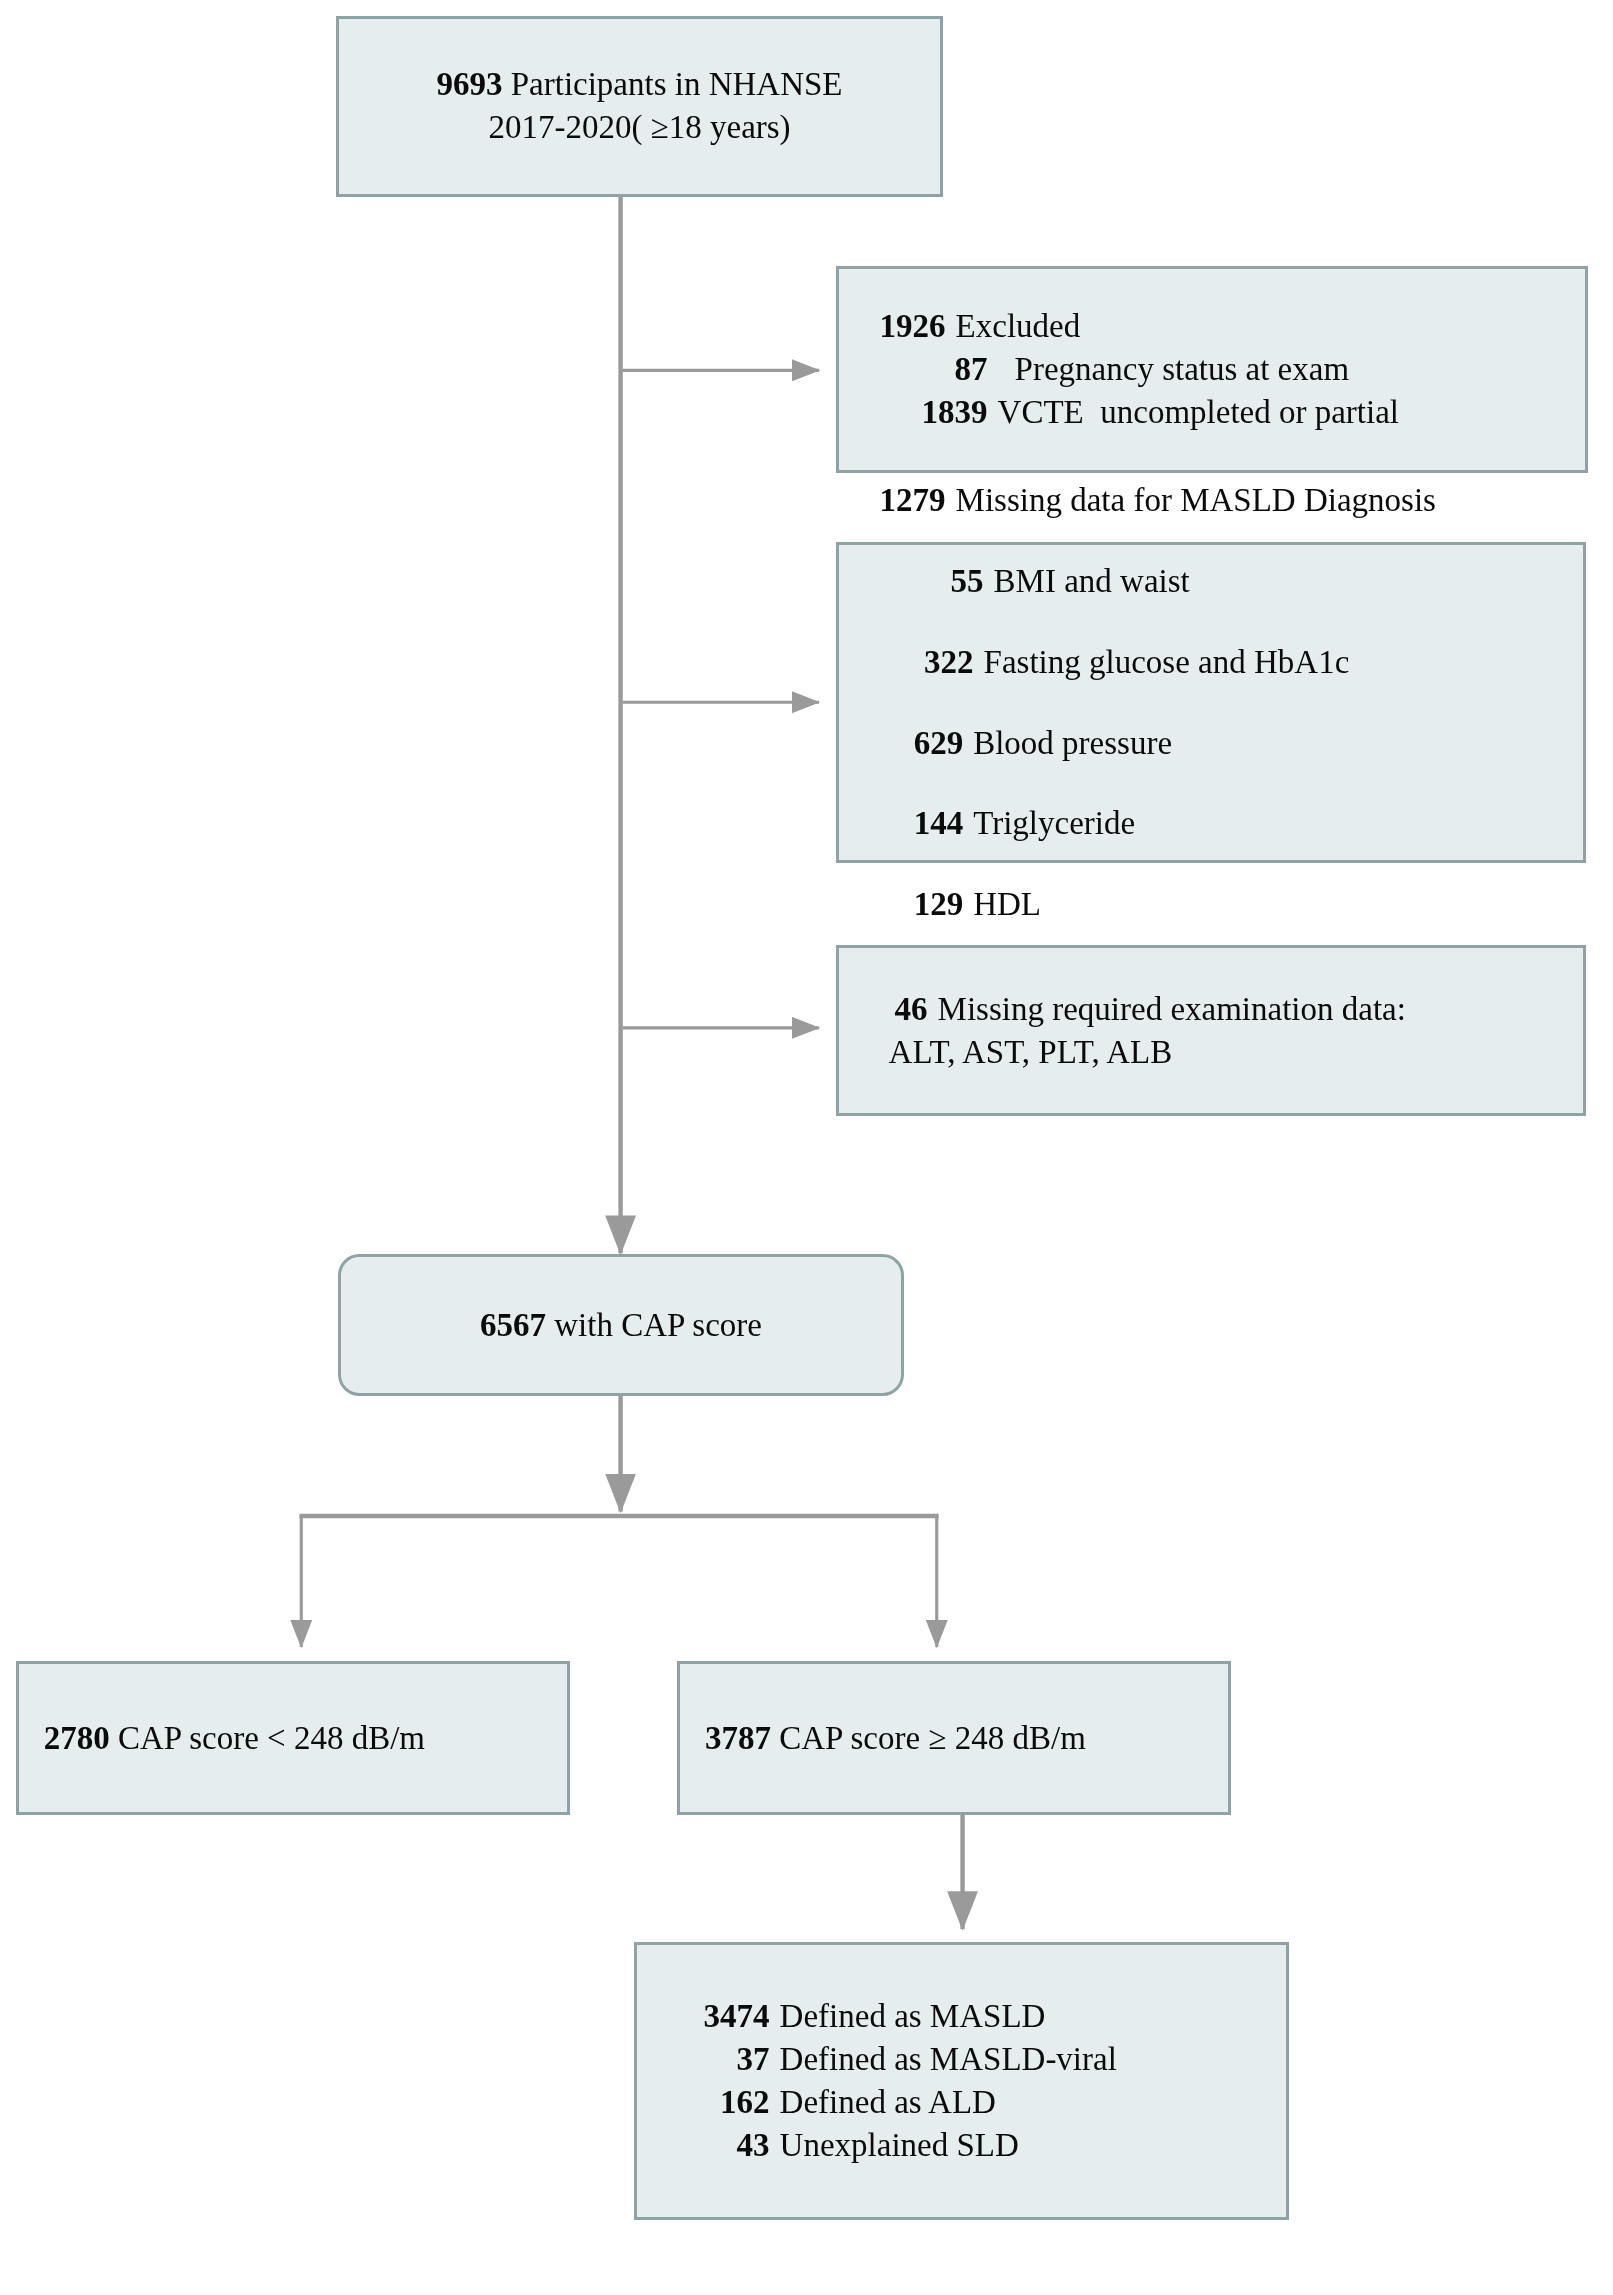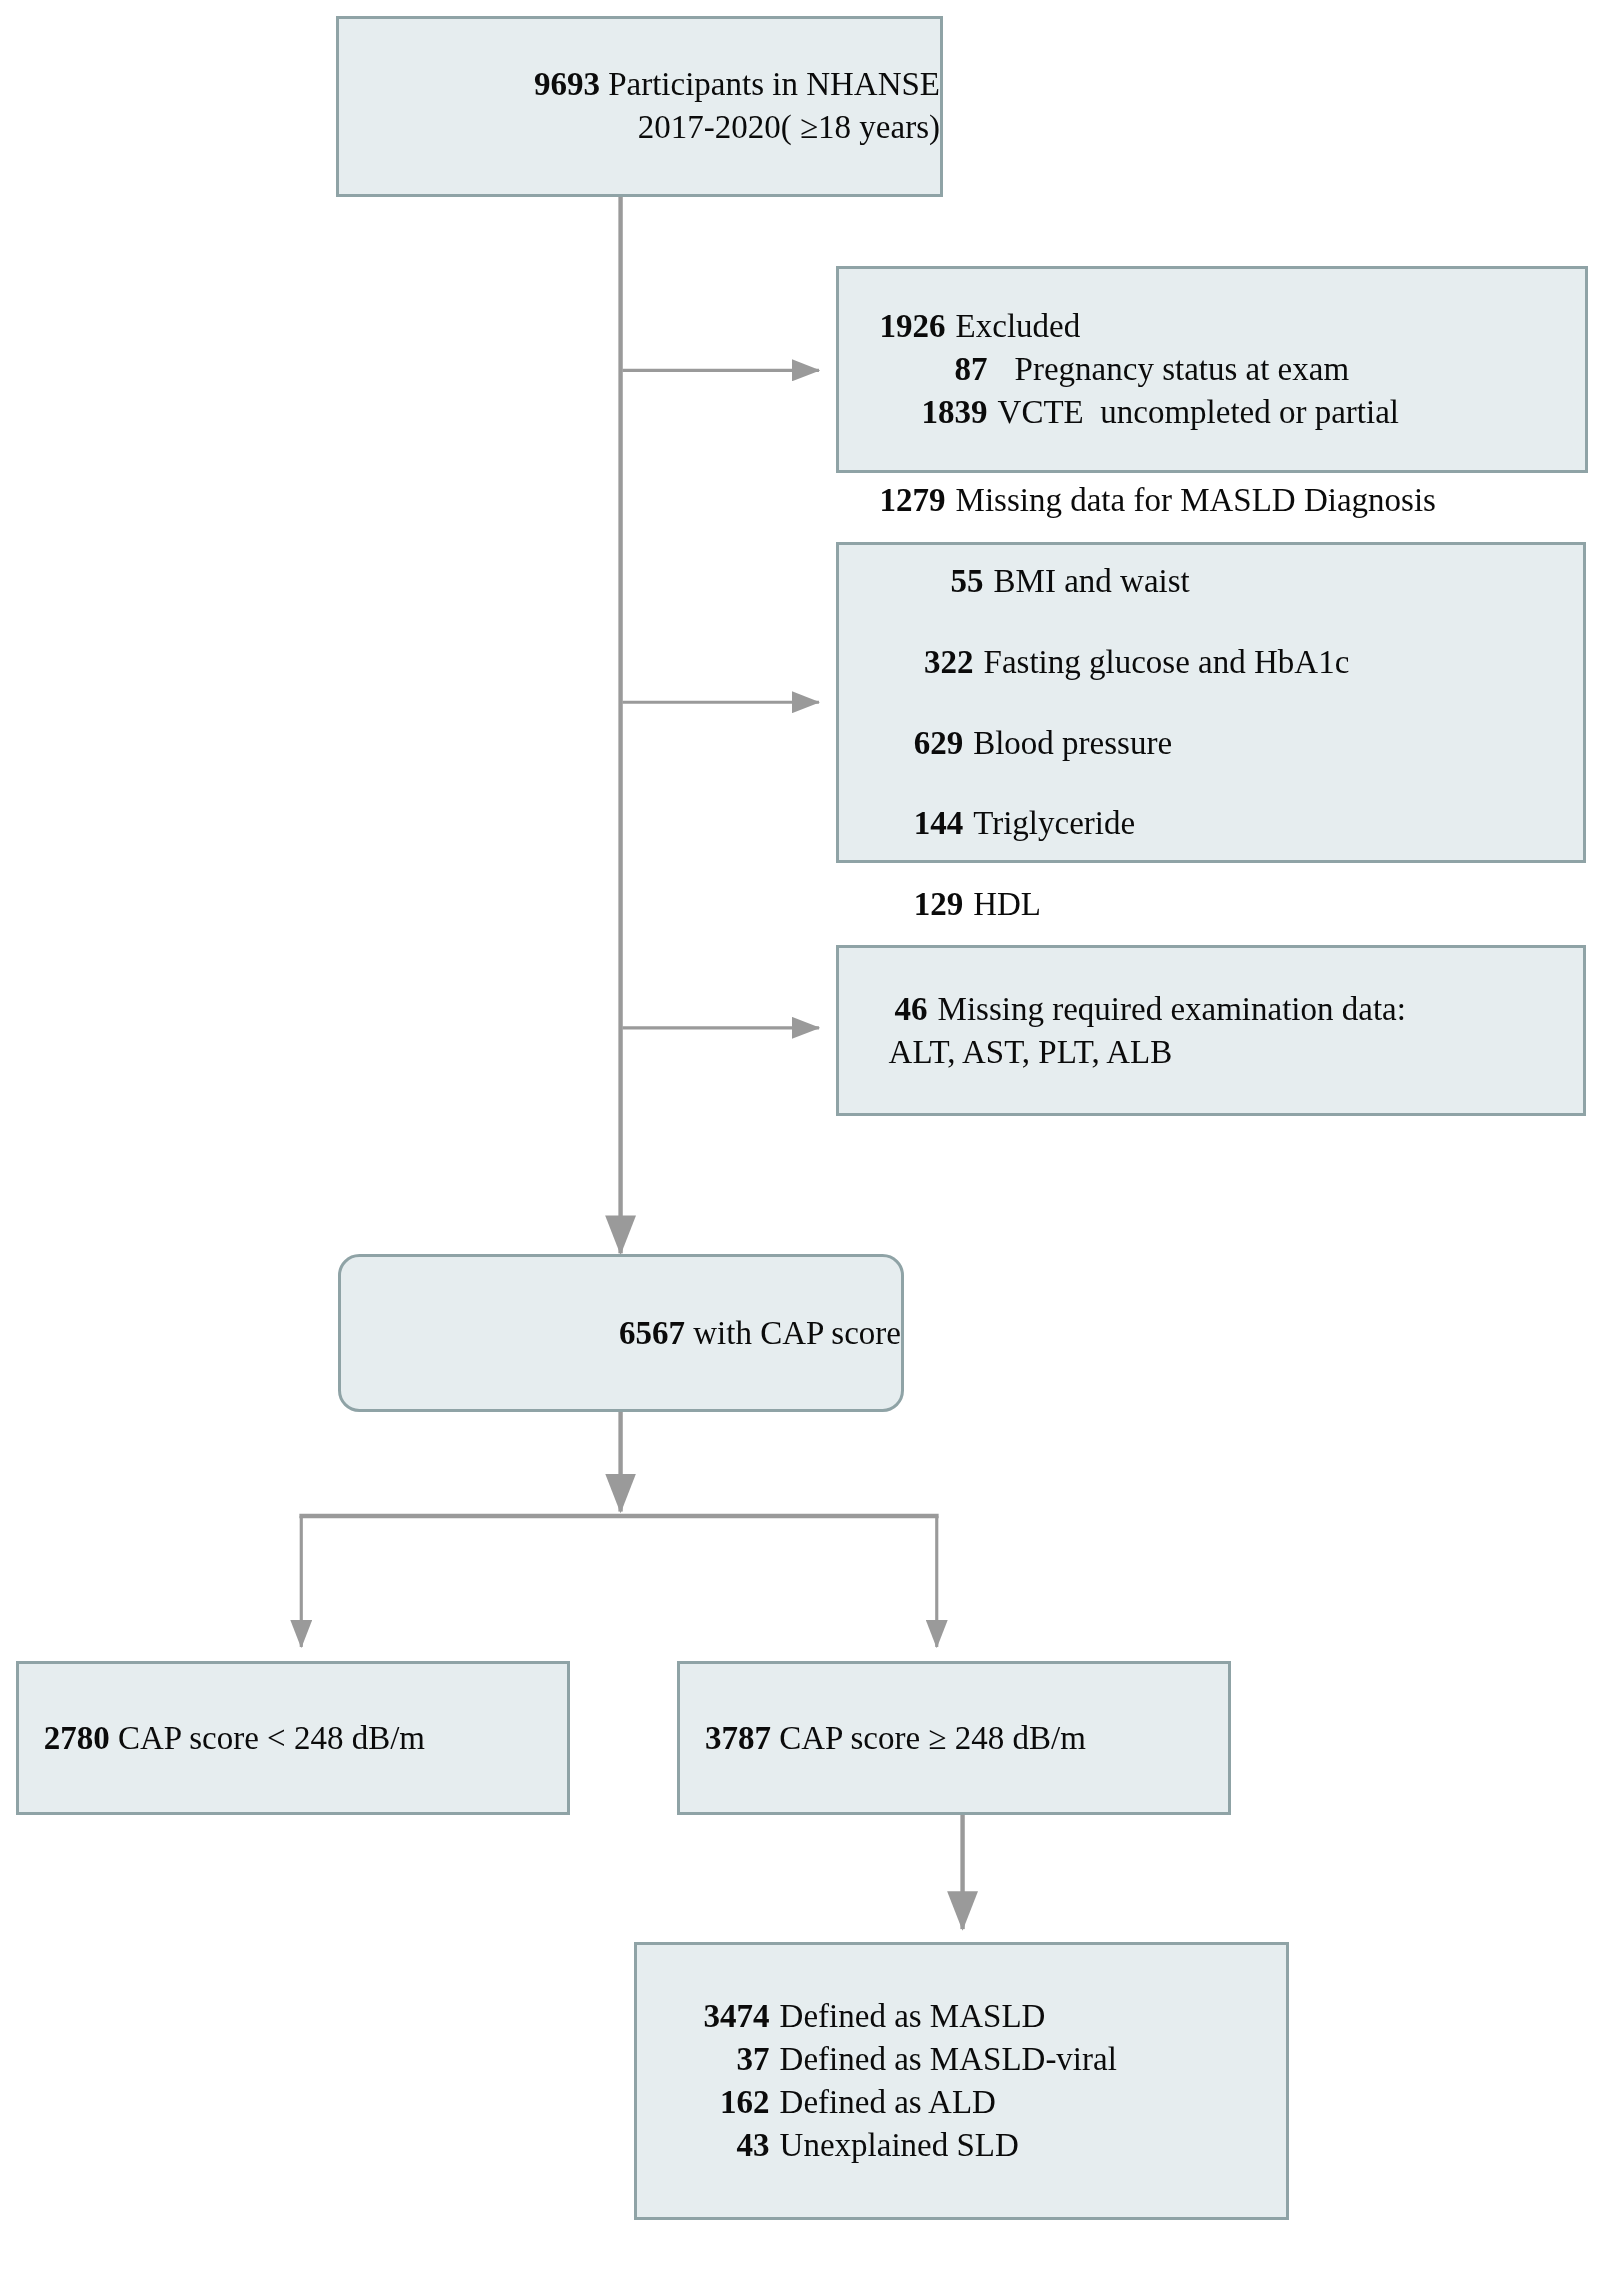--- a/index.html
+++ b/index.html
@@ -30,21 +30,21 @@
   .node.rounded {
     border-radius: 21.4px;
   }
   .node .line {
     font-size: 33px;
     line-height: 1.30;
     color: #0b0b0b;
     white-space: pre;
   }
   .node.centered .line {
-    text-align: right;
+    text-align: center;
   }
   .node .num {
     font-weight: bold;
   }
   .svg-layer {
     position: absolute;
     left: 0;
     top: 0;
     width: 1614px;
     height: 2295px;
@@ -149,21 +149,21 @@
   </div>
 
   <div class="node" style="left:836px; top:945px; width:750px; height:171px; padding-left:12.6px;">
     <div class="line row">
       <span class="num w120">46</span>
       <span class="txt">Missing required examination data:</span>
     </div>
     <div class="line" style="padding-left:37px;">ALT, AST, PLT, ALB</div>
   </div>
 
-  <div class="node rounded centered" style="left:338px; top:1254px; width:566px; height:158px;">
+  <div class="node rounded centered" style="left:338px; top:1254px; width:566px; height:142px;">
     <div class="line"><span class="num">6567</span> <span>with CAP score</span></div>
   </div>
 
   <div class="node" style="left:15.7px; top:1661px; width:554px; height:154px; padding-left:25px;">
     <div class="line"><span class="num">2780</span> <span>CAP score &lt; 248 dB/m</span></div>
   </div>
 
   <div class="node" style="left:677px; top:1661px; width:554px; height:154px; padding-left:25px;">
     <div class="line"><span class="num">3787</span> <span>CAP score ≥ 248 dB/m</span></div>
   </div>

